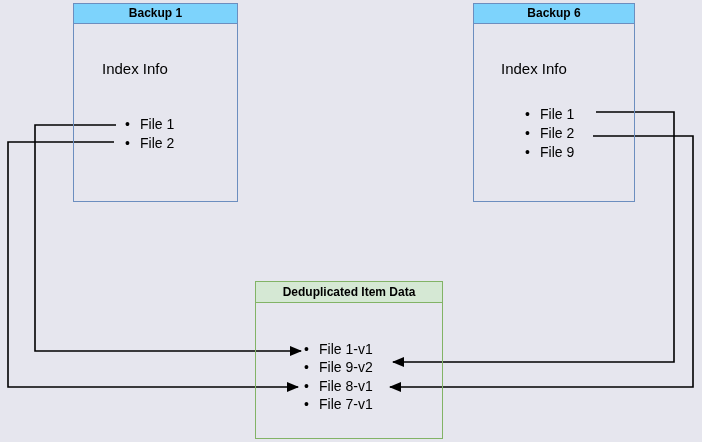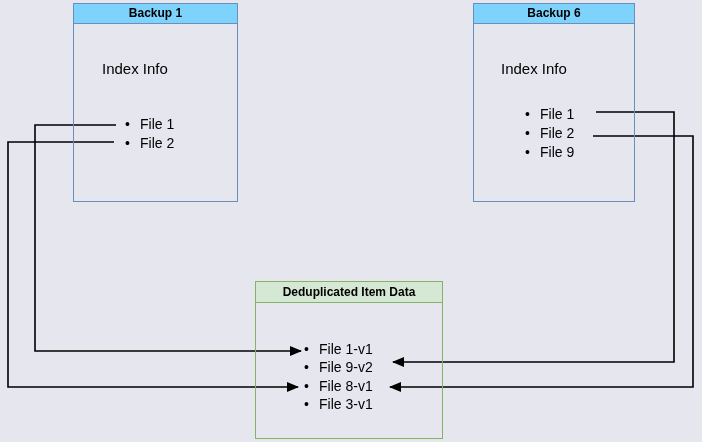--- a/index.html
+++ b/index.html
@@ -108,18 +108,18 @@
       <div class="li">
         <span class="dot">•</span>
         <span>File 9-v2</span>
       </div>
       <div class="li">
         <span class="dot">•</span>
         <span>File 8-v1</span>
       </div>
       <div class="li">
         <span class="dot">•</span>
-        <span>File 3-v1</span>
+        <span>File 7-v1</span>
       </div>
     </div>
   </div>
 
 </div>
 
 </body></html>

